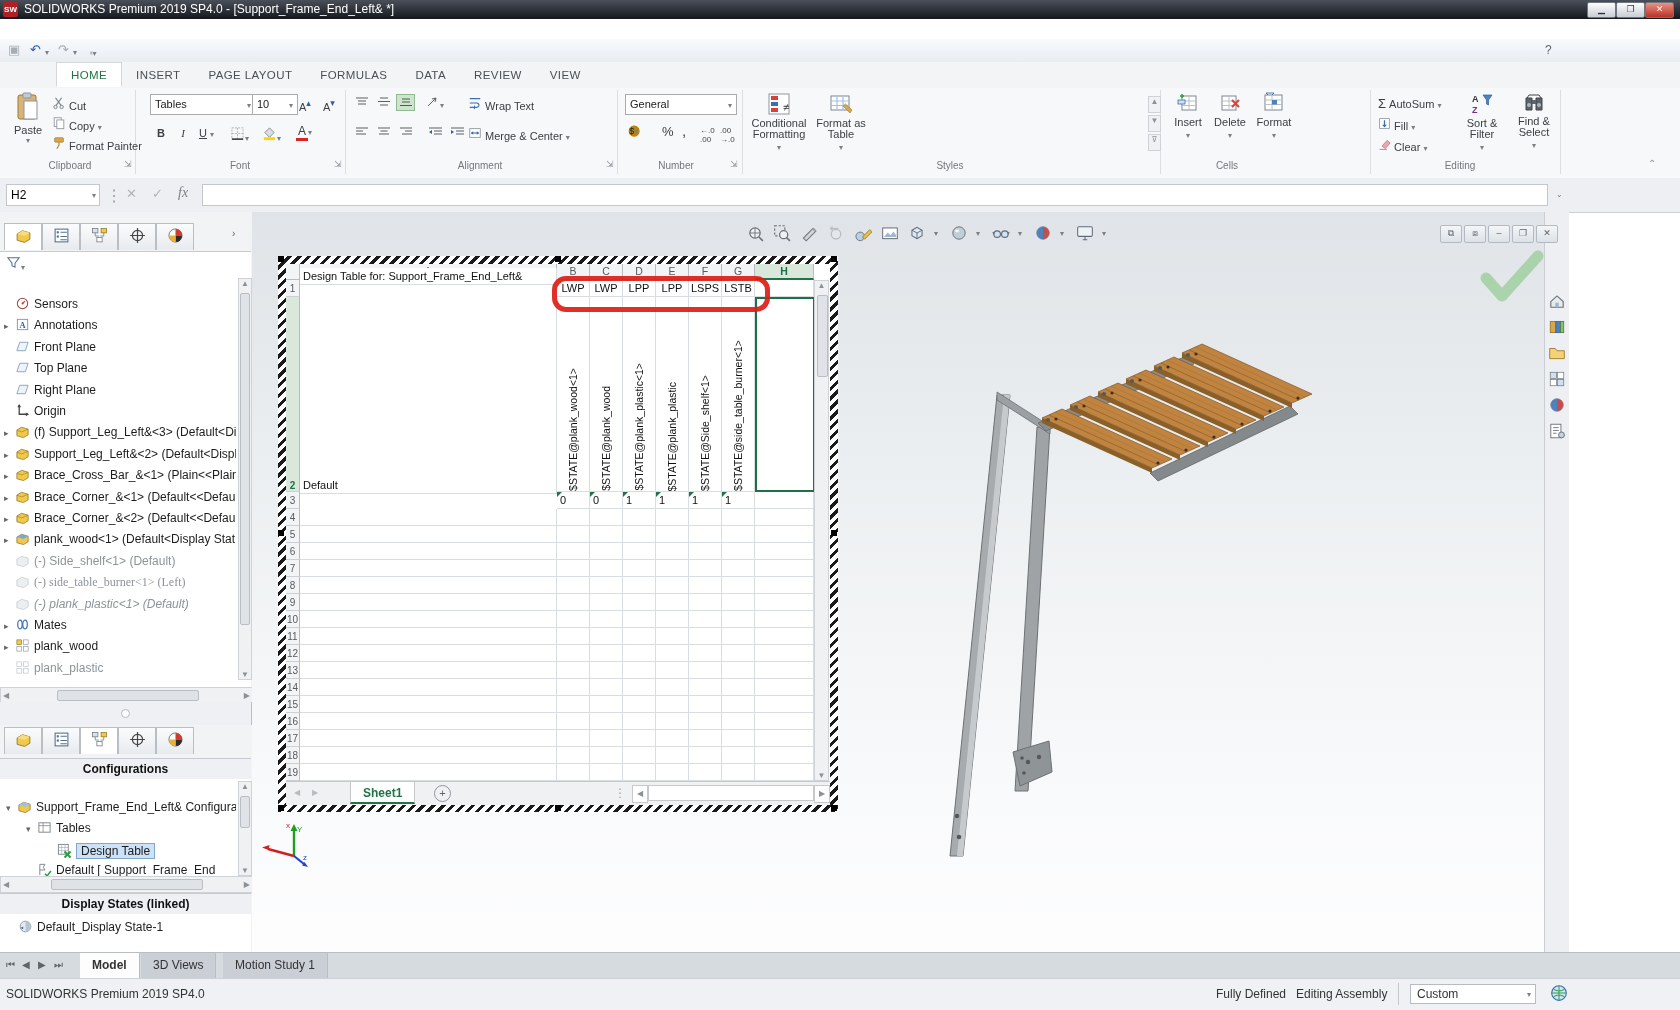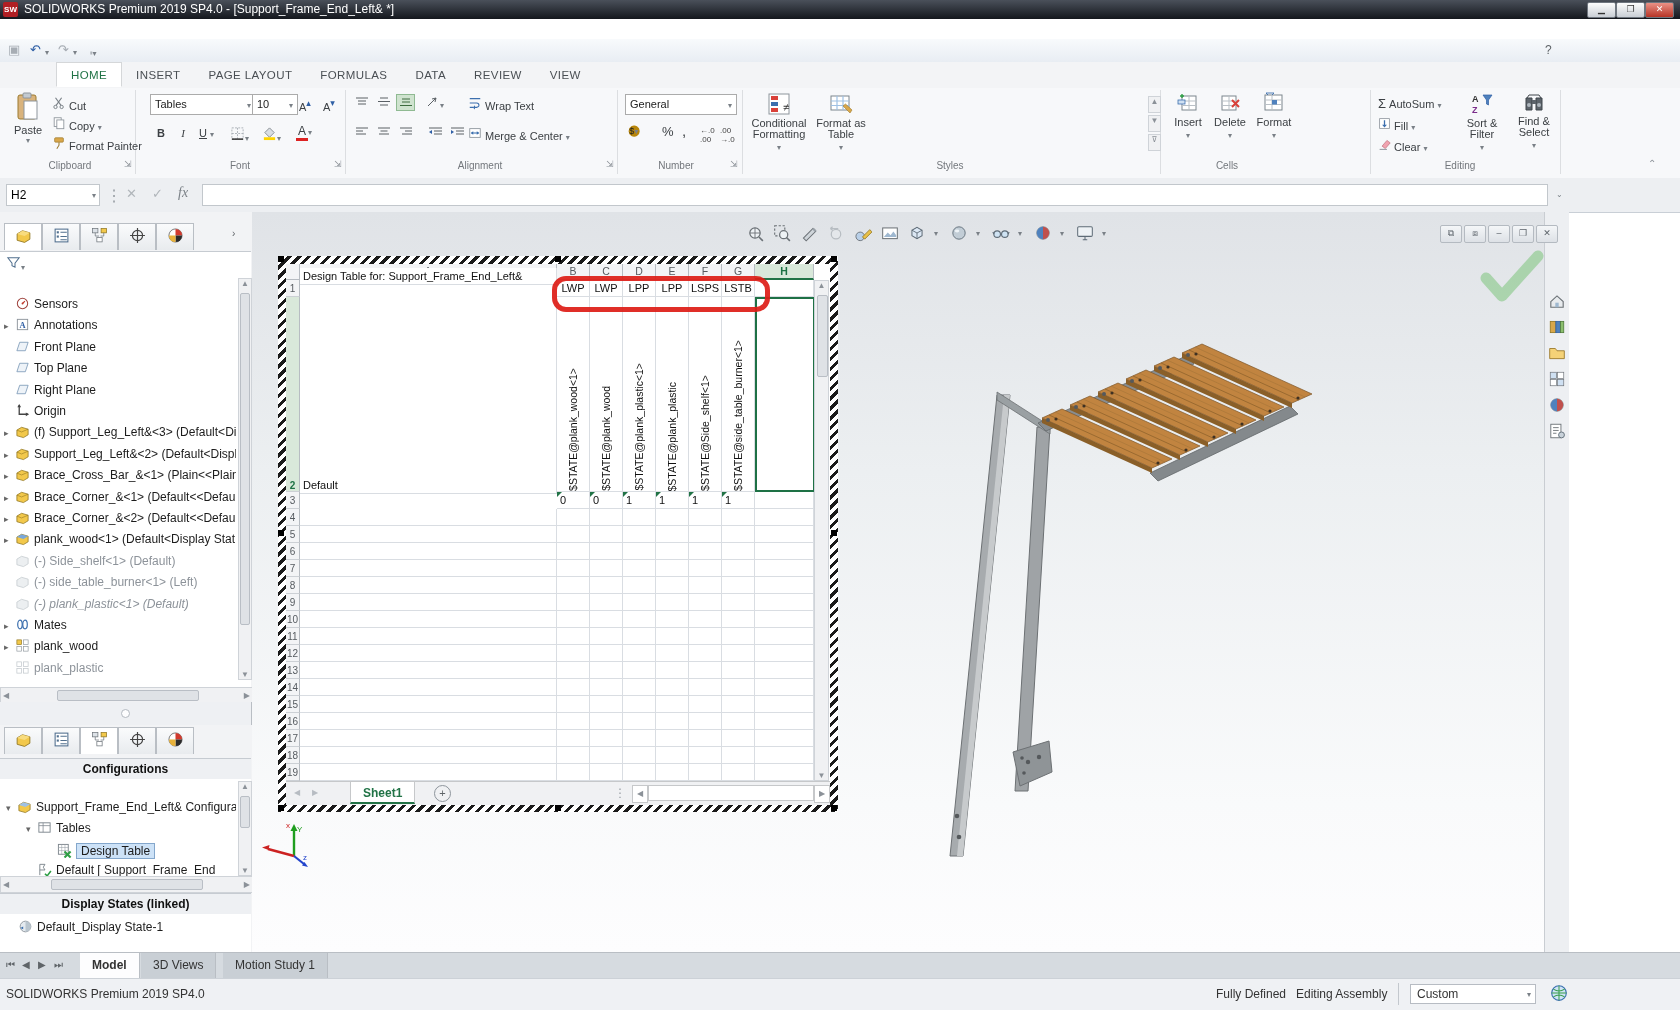--- a/index.html
+++ b/index.html
@@ -795,21 +795,21 @@
           <path d="M2 6.5l5-3 7 2v6l-5 3-7-2z" fill="#f2c84b" stroke="#8f741f" stroke-width=".8"></path>
           <path d="M2 6.5l5 2 7-3" fill="none" stroke="#8f741f" stroke-width=".6"></path>
         </svg></span><span>Brace_Corner_&amp;&lt;2&gt; (Default&lt;&lt;Defaul</span></div>
     <div class="abs trow" style="top: 529.4px;"><span class="ar">▸</span><span><svg width="15" height="15" viewBox="0 0 16 16">
           <path d="M2 6.5l5-3 7 2v6l-5 3-7-2z" fill="#f2c84b" stroke="#8f741f" stroke-width=".8"></path>
           <path d="M2 6.5l5-3 7 2-5 3z" fill="#7aa7d9"></path>
         </svg></span><span>plank_wood&lt;1&gt; (Default&lt;Display Stat</span></div>
     <div class="abs trow gray" style="top: 550.8px;"><span class="ar"></span><span><svg width="15" height="15" viewBox="0 0 16 16">
           <path d="M2 6.5l5-3 7 2v6l-5 3-7-2z" fill="#eceff1" stroke="#c3c9ce" stroke-width=".8"></path>
         </svg></span><span>(-) Side_shelf&lt;1&gt; (Default)</span></div>
-    <div class="abs trow gray" style="top: 572.2px;"><span class="ar"></span><span><svg width="15" height="15" viewBox="0 0 16 16">
+    <div class="abs trow gray" style="top: 572.2px; font-family: Liberation Serif, serif;"><span class="ar"></span><span><svg width="15" height="15" viewBox="0 0 16 16">
           <path d="M2 6.5l5-3 7 2v6l-5 3-7-2z" fill="#eceff1" stroke="#c3c9ce" stroke-width=".8"></path>
         </svg></span><span>(-) side_table_burner&lt;1&gt; (Left)</span></div>
     <div class="abs trow gray" style="top: 593.6px; font-style: italic;"><span class="ar"></span><span><svg width="15" height="15" viewBox="0 0 16 16">
           <path d="M2 6.5l5-3 7 2v6l-5 3-7-2z" fill="#eceff1" stroke="#c3c9ce" stroke-width=".8"></path>
         </svg></span><span>(-) plank_plastic&lt;1&gt; (Default)</span></div>
     <div class="abs trow" style="top: 615px;"><span class="ar">▸</span><span><svg width="15" height="15" viewBox="0 0 16 16">
           <ellipse cx="5.3" cy="8" rx="2.4" ry="4.6" fill="none" stroke="#3c6fae" stroke-width="1.3"></ellipse>
           <ellipse cx="10.7" cy="8" rx="2.4" ry="4.6" fill="none" stroke="#3c6fae" stroke-width="1.3"></ellipse>
         </svg></span><span>Mates</span></div>
     <div class="abs trow" style="top: 636.4px;"><span class="ar">▸</span><span><svg width="15" height="15" viewBox="0 0 16 16">

